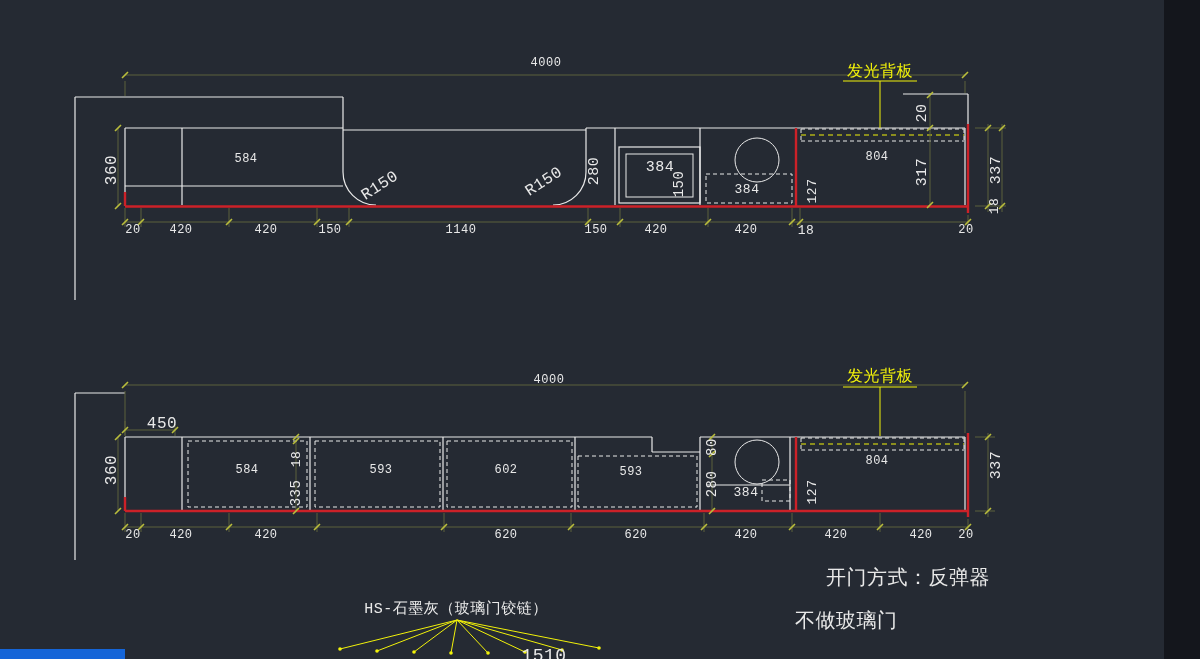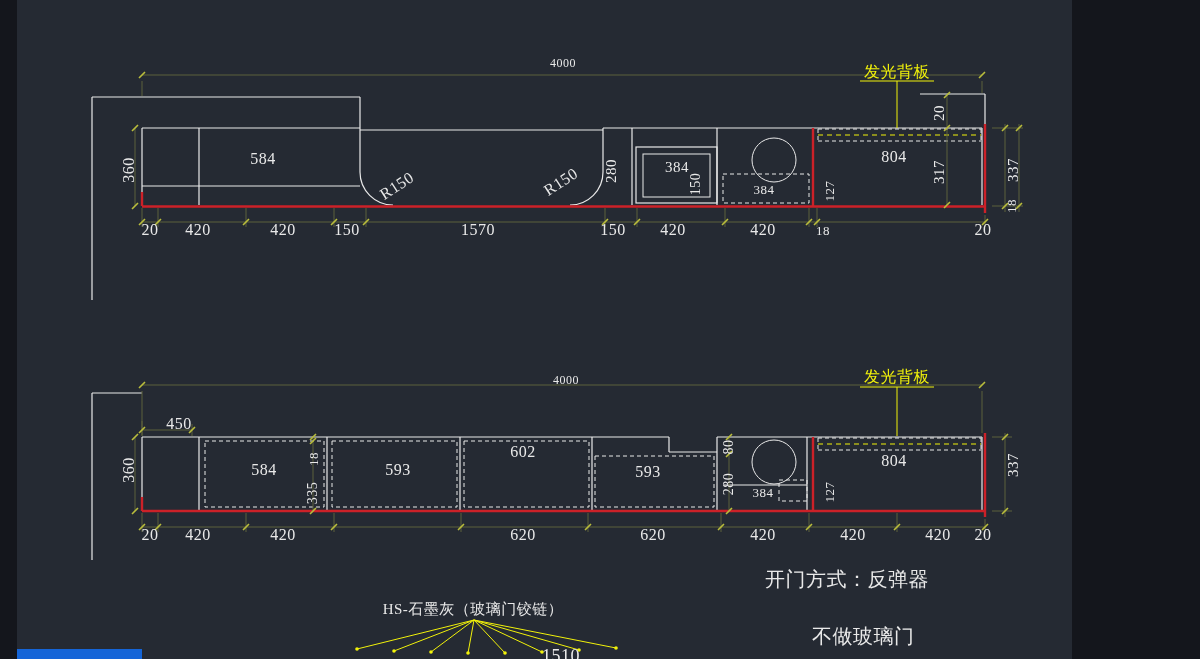--- a/index.html
+++ b/index.html
@@ -1,45 +1,44 @@
 <!DOCTYPE html>
 <html style="--bg: #252a33; --line: #e9e9e9; --red: #cc2128; --yellow: #f2f20a; --dim: #5c603c; --tick: #b9bd3c; --text: #e9e9e9; --blue: #1565d8;"><head>
 <meta charset="utf-8">
 <style>
   :root{
     --bg:#252a33; --line:#e9e9e9; --red:#cc2128; --yellow:#f2f20a;
     --dim:#5c603c; --tick:#b9bd3c; --text:#e9e9e9; --blue:#1565d8;
   }
   html,body{margin:0;padding:0;background:#14161c;}
   #stage{
-    position:relative;width:1055px;height:659px;overflow:hidden;
+    position:relative;width:1164px;height:659px;overflow:hidden;
     background:var(--bg);
-    font-family:Liberation Serif, serif;
-    margin-left:17px;
+    font-family:Liberation Mono, monospace;
   }
   svg{position:absolute;left:0;top:0;}
   .w{stroke:var(--line);stroke-width:1.2;fill:none}
   .wt{stroke:var(--line);stroke-width:1;fill:none}
   .wd{stroke:var(--line);stroke-width:1;fill:none;stroke-dasharray:4 3}
   .r{stroke:var(--red);stroke-width:2.4;fill:none}
   .d{stroke:var(--dim);stroke-width:1;fill:none}
   .t{stroke:var(--tick);stroke-width:1.6;fill:none}
   .y{stroke:var(--yellow);stroke-width:1;fill:none}
   .yd{stroke:var(--yellow);stroke-width:1;fill:none;stroke-dasharray:5 4}
   .yf{fill:var(--yellow);stroke:none}
   .lbl{
     position:absolute;color:var(--text);white-space:nowrap;
     transform:translate(-50%,-50%);line-height:1;letter-spacing:.5px;
   }
   .v{transform:translate(-50%,-50%) rotate(-90deg)}
   .r33{transform:translate(-50%,-50%) rotate(-33deg)}
   .ln{transform:translate(0,-50%)}
   .yl{color:var(--yellow)}
   .s12{font-size:12px}.s13{font-size:13px}.s14{font-size:14px}.s15{font-size:15px}
-  .s16{font-size:16px}.s17{font-size:16px}.s18{font-size:18px}.s19{font-size:20px}
+  .s16{font-size:16px}.s17{font-size:12px}.s18{font-size:18px}.s19{font-size:20px}
   #taskbar-strip{position:absolute;left:0;top:649px;width:125px;height:10px;background:var(--blue);}
 </style>
 </head>
 <body>
 
 <div id="stage">
 
   <svg width="1200" height="659" viewBox="0 0 1200 659">
 
     <path class="w" d="M75,97 H343 M75,97 V300 M343,97 V128 M903,94 H968 M968,94 V126 M75,393 H125 M75,393 V560"></path>
@@ -133,53 +132,53 @@
   <span class="lbl s17" style="left:877px;top:157px">804</span>
   <span class="lbl s15 v" style="left:922px;top:172px">317</span>
   <span class="lbl s15 v" style="left:922px;top:113px">20</span>
   <span class="lbl s15 v" style="left:996px;top:170px">337</span>
   <span class="lbl s13 v" style="left:994px;top:206px">18</span>
 
   <span class="lbl s17" style="left:133px;top:230px">20</span>
   <span class="lbl s17" style="left:181px;top:230px">420</span>
   <span class="lbl s17" style="left:266px;top:230px">420</span>
   <span class="lbl s17" style="left:330px;top:230px">150</span>
-  <span class="lbl s17" style="left:461px;top:230px">1570</span>
+  <span class="lbl s17" style="left:461px;top:230px">1140</span>
   <span class="lbl s17" style="left:596px;top:230px">150</span>
   <span class="lbl s17" style="left:656px;top:230px">420</span>
   <span class="lbl s17" style="left:746px;top:230px">420</span>
   <span class="lbl s13" style="left:806px;top:230px">18</span>
   <span class="lbl s17" style="left:966px;top:230px">20</span>
 
   <span class="lbl s12" style="left:549px;top:380px">4000</span>
   <span class="lbl s16 yl" style="left:880px;top:377px">发光背板</span>
   <span class="lbl s16" style="left:162px;top:424px">450</span>
   <span class="lbl s16 v" style="left:112px;top:470px">360</span>
   <span class="lbl s17" style="left:247px;top:470px">584</span>
   <span class="lbl s13 v" style="left:296px;top:459px">18</span>
   <span class="lbl s14 v" style="left:296px;top:493px">335</span>
   <span class="lbl s17" style="left:381px;top:470px">593</span>
-  <span class="lbl s17" style="left:506px;top:452px">602</span>
+  <span class="lbl s17" style="left:506px;top:470px">602</span>
   <span class="lbl s17" style="left:631px;top:472px">593</span>
   <span class="lbl s14 v" style="left:712px;top:447px">80</span>
   <span class="lbl s14 v" style="left:712px;top:484px">280</span>
   <span class="lbl s13" style="left:746px;top:492px">384</span>
   <span class="lbl s13 v" style="left:812px;top:492px">127</span>
   <span class="lbl s17" style="left:877px;top:461px">804</span>
   <span class="lbl s15 v" style="left:996px;top:465px">337</span>
 
   <span class="lbl s17" style="left:133px;top:535px">20</span>
   <span class="lbl s17" style="left:181px;top:535px">420</span>
   <span class="lbl s17" style="left:266px;top:535px">420</span>
   <span class="lbl s17" style="left:506px;top:535px">620</span>
   <span class="lbl s17" style="left:636px;top:535px">620</span>
   <span class="lbl s17" style="left:746px;top:535px">420</span>
   <span class="lbl s17" style="left:836px;top:535px">420</span>
   <span class="lbl s17" style="left:921px;top:535px">420</span>
   <span class="lbl s17" style="left:966px;top:535px">20</span>
 
   <span class="lbl s15" style="left:456px;top:609px">HS-石墨灰（玻璃门铰链）</span>
-  <span class="lbl s19 ln" style="left:748px;top:579px">开门方式：反弹器</span>
-  <span class="lbl s19 ln" style="left:795px;top:636px">不做玻璃门</span>
+  <span class="lbl s19 ln" style="left:826px;top:579px">开门方式：反弹器</span>
+  <span class="lbl s19 ln" style="left:795px;top:622px">不做玻璃门</span>
   <span class="lbl s18" style="left:544px;top:656px">1510</span>
 
   <div id="taskbar-strip"></div>
 </div>
 
 </body></html>

